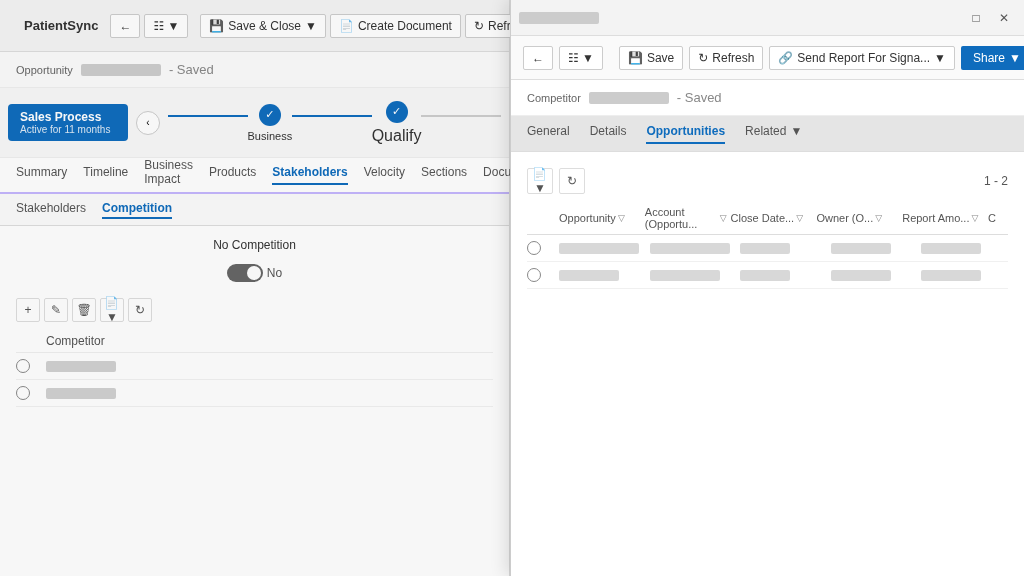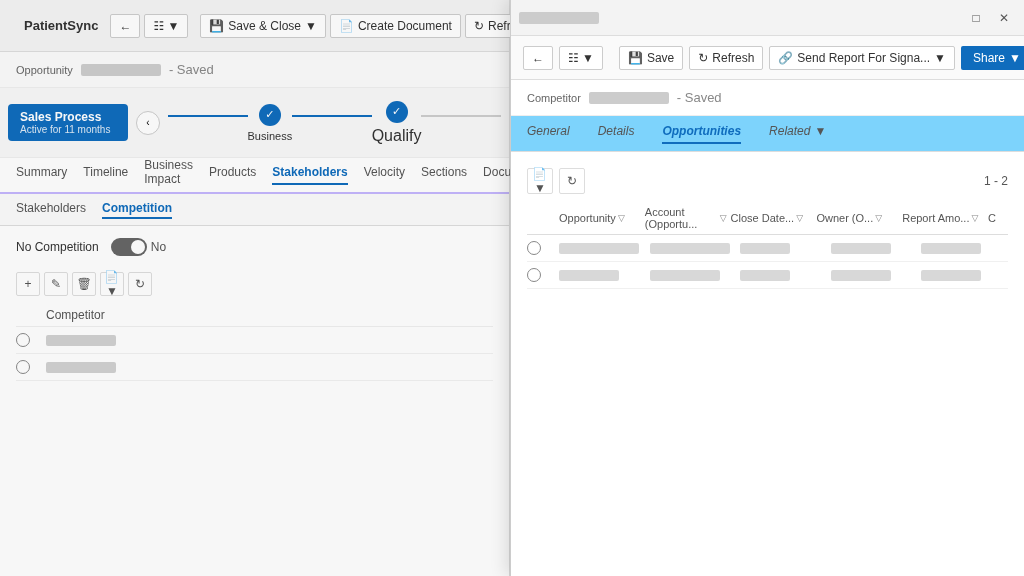--- a/index.html
+++ b/index.html
@@ -170,20 +170,21 @@
     }
 
     .left-content {
       padding: 12px 16px;
     }
     .no-competition-row {
       display: flex;
       align-items: center;
       gap: 12px;
       margin-bottom: 16px;
+      flex-direction: column;
     }
     .no-competition-label { font-size: 12px; color: #333; }
     .toggle-container {
       display: flex; align-items: center; gap: 4px;
     }
     .toggle-track {
       width: 36px; height: 18px;
       background: #666;
       border-radius: 9px;
       position: relative;
@@ -304,25 +305,24 @@
 
     .competitor-label {
       font-size: 11px;
       color: #666;
     }
 
     .right-tabs {
       display: flex;
       align-items: center;
       padding: 0 16px;
-      gap: 28px;
+      gap: 20px;
       height: 36px;
       border-bottom: 1px solid #ddd;
-      background: #7dd3fc;
-      font-style: italic;
+      background: #e5e5e5;
     }
     .right-tab {
       font-size: 12px;
       color: #555;
       cursor: pointer;
       padding-bottom: 4px;
       border-bottom: 2px solid transparent;
     }
     .right-tab.active {
       color: #0f6cbd;

